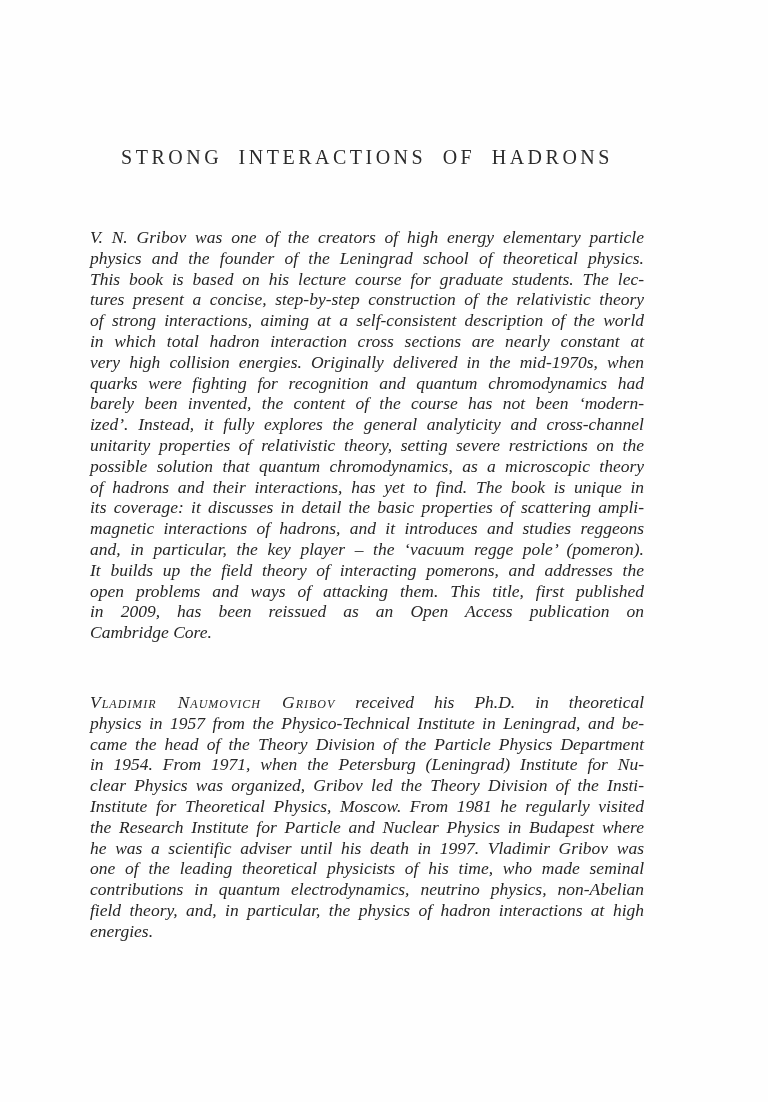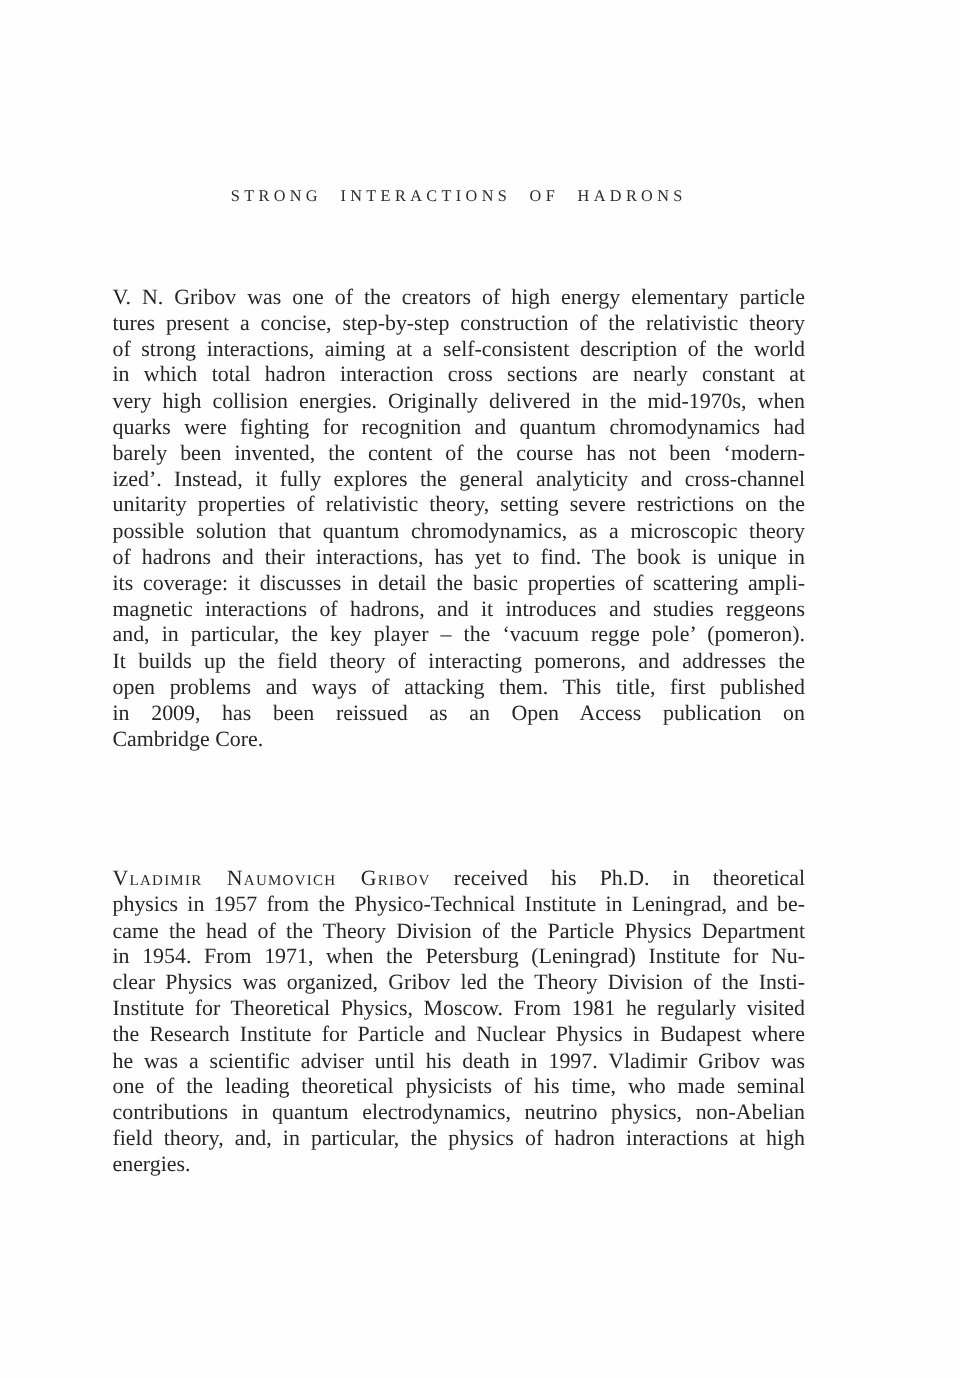--- a/index.html
+++ b/index.html
@@ -15,39 +15,40 @@
     overflow: hidden;
     font-family: "Liberation Serif", serif;
     color: #262626;
   }
   .title-block {
     position: absolute;
     top: 146px;
     left: 90px;
     width: 554px;
     text-align: center;
-    font-size: 13px;
+    font-size: 20px;
     line-height: 22.5px;
     letter-spacing: 3.5px;
     word-spacing: 8px;
     color: #2b2b2b;
   }
   .para {
     position: absolute;
     left: 90px;
     width: 554px;
     font-size: 17.5px;
     line-height: 20.8px;
   }
   .para-description { top: 227px; }
   .para-bio { top: 692px; }
   .line {
     text-align: justify;
     text-align-last: justify;
     white-space: normal;
+    font-style: italic;
   }
   .line.last {
     text-align: justify;
     text-align-last: left;
   }
   .smallcaps {
     font-variant: small-caps;
     letter-spacing: 1px;
   }
 </style>
@@ -55,20 +56,22 @@
 <body>
 
 <div class="page">
 
   <div class="title-block">
     <div>STRONG INTERACTIONS OF HADRONS</div>
   </div>
 
   <div class="para para-description">
     <div class="line">V. N. Gribov was one of the creators of high energy elementary particle</div>
+    <div class="line">physics and the founder of the Leningrad school of theoretical physics.</div>
+    <div class="line">This book is based on his lecture course for graduate students. The lec-</div>
     <div class="line">tures present a concise, step-by-step construction of the relativistic theory</div>
     <div class="line">of strong interactions, aiming at a self-consistent description of the world</div>
     <div class="line">in which total hadron interaction cross sections are nearly constant at</div>
     <div class="line">very high collision energies. Originally delivered in the mid-1970s, when</div>
     <div class="line">quarks were fighting for recognition and quantum chromodynamics had</div>
     <div class="line">barely been invented, the content of the course has not been ‘modern-</div>
     <div class="line">ized’. Instead, it fully explores the general analyticity and cross-channel</div>
     <div class="line">unitarity properties of relativistic theory, setting severe restrictions on the</div>
     <div class="line">possible solution that quantum chromodynamics, as a microscopic theory</div>
     <div class="line">of hadrons and their interactions, has yet to find. The book is unique in</div>

